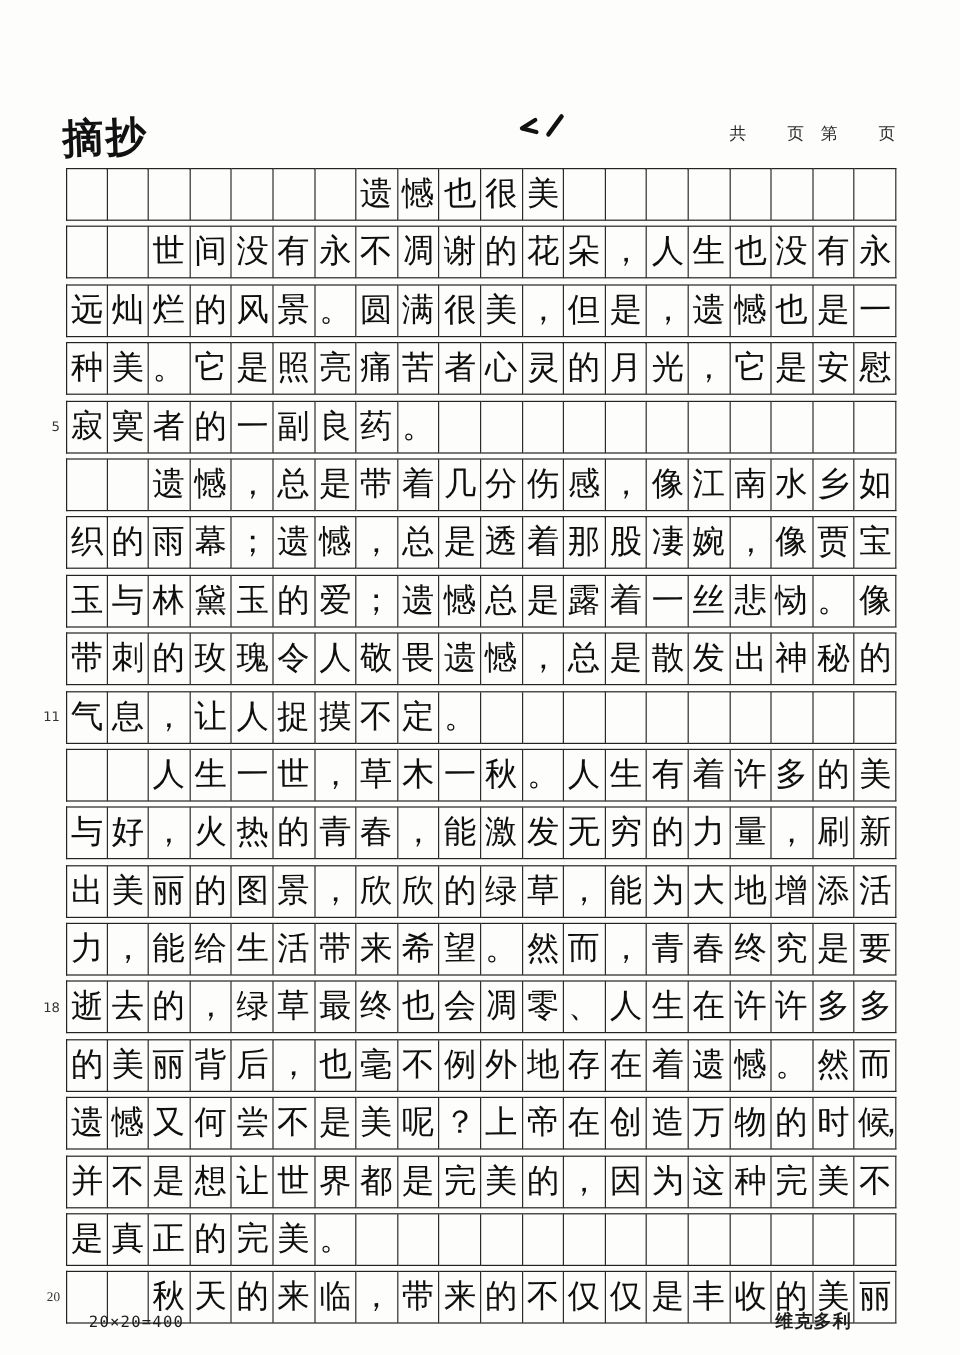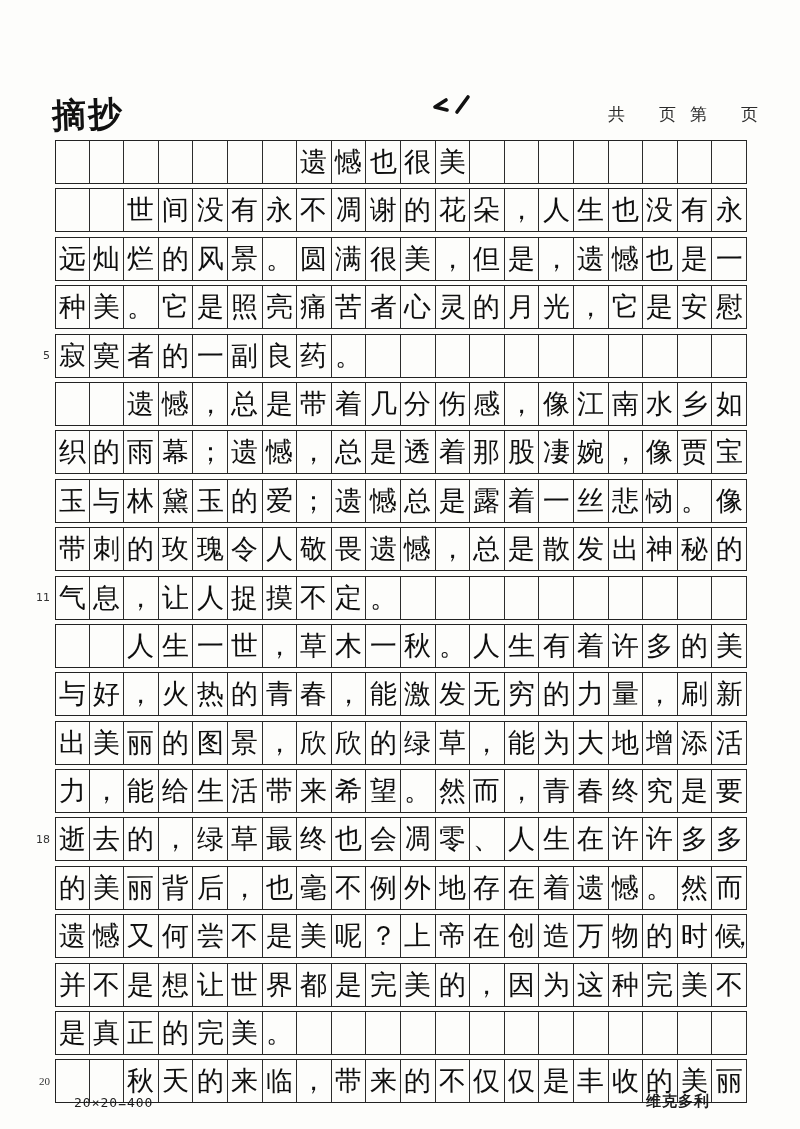--- a/index.html
+++ b/index.html
@@ -13,21 +13,21 @@
 
   
   .corner-label{
     position:absolute;left:52px;top:92px;
     font-size:34px;font-weight:bold;color:#111;
     transform:rotate(-2deg);letter-spacing:2px;
   }
   .grader-mark{position:absolute;left:430px;top:90px;width:48px;height:36px;}
   .page-fields{
     position:absolute;left:608px;top:103px;width:180px;
-    font-size:17px;color:#2b2b2b;letter-spacing:0;
+    font-size:14px;color:#2b2b2b;letter-spacing:0;
   }
   .page-fields span{display:inline-block;}
   .pf-gap-lg{margin-right:34px;}
   .pf-gap-sm{margin-right:14px;}
 
   
   .grid{position:absolute;left:55px;top:140px;width:722px;}
   .grid-row{display:flex;height:44px;margin-bottom:4.4px;}
   .cell{
     flex:0 0 34.6px;width:34.6px;height:44px;

